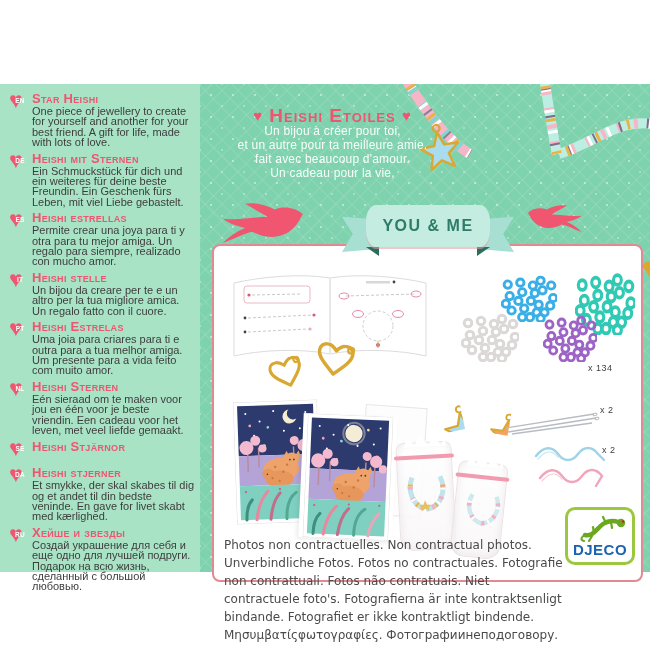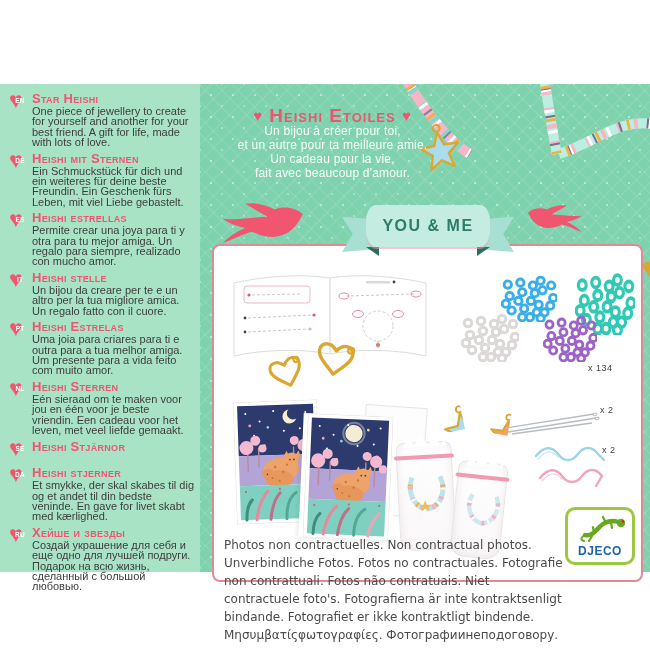--- a/index.html
+++ b/index.html
@@ -95,21 +95,21 @@
   .bag-ribbon{position:absolute;left:-3px;right:-3px;top:12px;height:4px;background:#f19ab0;border-radius:2px;}
   .bracelet{position:absolute;left:6px;top:26px;right:6px;height:46px;}
 
   .disclaimer{position:absolute;left:10px;top:290px;width:340px;font-size:12px;line-height:1.5;
               color:#4a4a4a;font-family:"DejaVu Sans",sans-serif;}
 
   .djeco{position:absolute;left:351px;top:261px;width:70px;height:58px;background:#fff;
          border:3px solid #9cc840;border-radius:10px;box-sizing:border-box;
          display:flex;flex-direction:column;align-items:center;justify-content:flex-end;padding-bottom:4px;}
   .djeco-gecko{position:absolute;top:2px;left:10px;width:48px;height:30px;}
-  .djeco-name{font-size:12px;font-weight:bold;color:#1a63ae;letter-spacing:.5px;}
+  .djeco-name{font-size:15px;font-weight:bold;color:#1a63ae;letter-spacing:.5px;}
 </style>
 </head>
 <body>
 
 <div class="page">
 
   <svg width="0" height="0" style="position:absolute">
     <defs>
       <symbol id="star5" viewBox="-26 -30 52 58">
         <circle cx="0" cy="-24" r="3.4" fill="none" stroke="#d9a833" stroke-width="2.2"></circle>
@@ -319,22 +319,22 @@
       </svg>
 
       <div class="hero-title">
         <span class="t-heart">♥</span>
         <span>Heishi Etoiles</span>
         <span class="t-heart">♥</span>
       </div>
       <div class="hero-sub">
         <div>Un bijou à créer pour toi,</div>
         <div>et un autre pour ta meilleure amie.</div>
+        <div>fait avec beaucoup d'amour.</div>
         <div>Un cadeau pour la vie,</div>
-        <div>fait avec beaucoup d'amour.</div>
       </div>
 
       <svg class="bird bird-left" viewBox="0 0 112 56">
           <use href="#swallow"></use>
         </svg>
       <svg class="bird bird-right" viewBox="0 0 112 56">
           <use href="#swallow"></use>
         </svg>
 
       <div class="banner">

